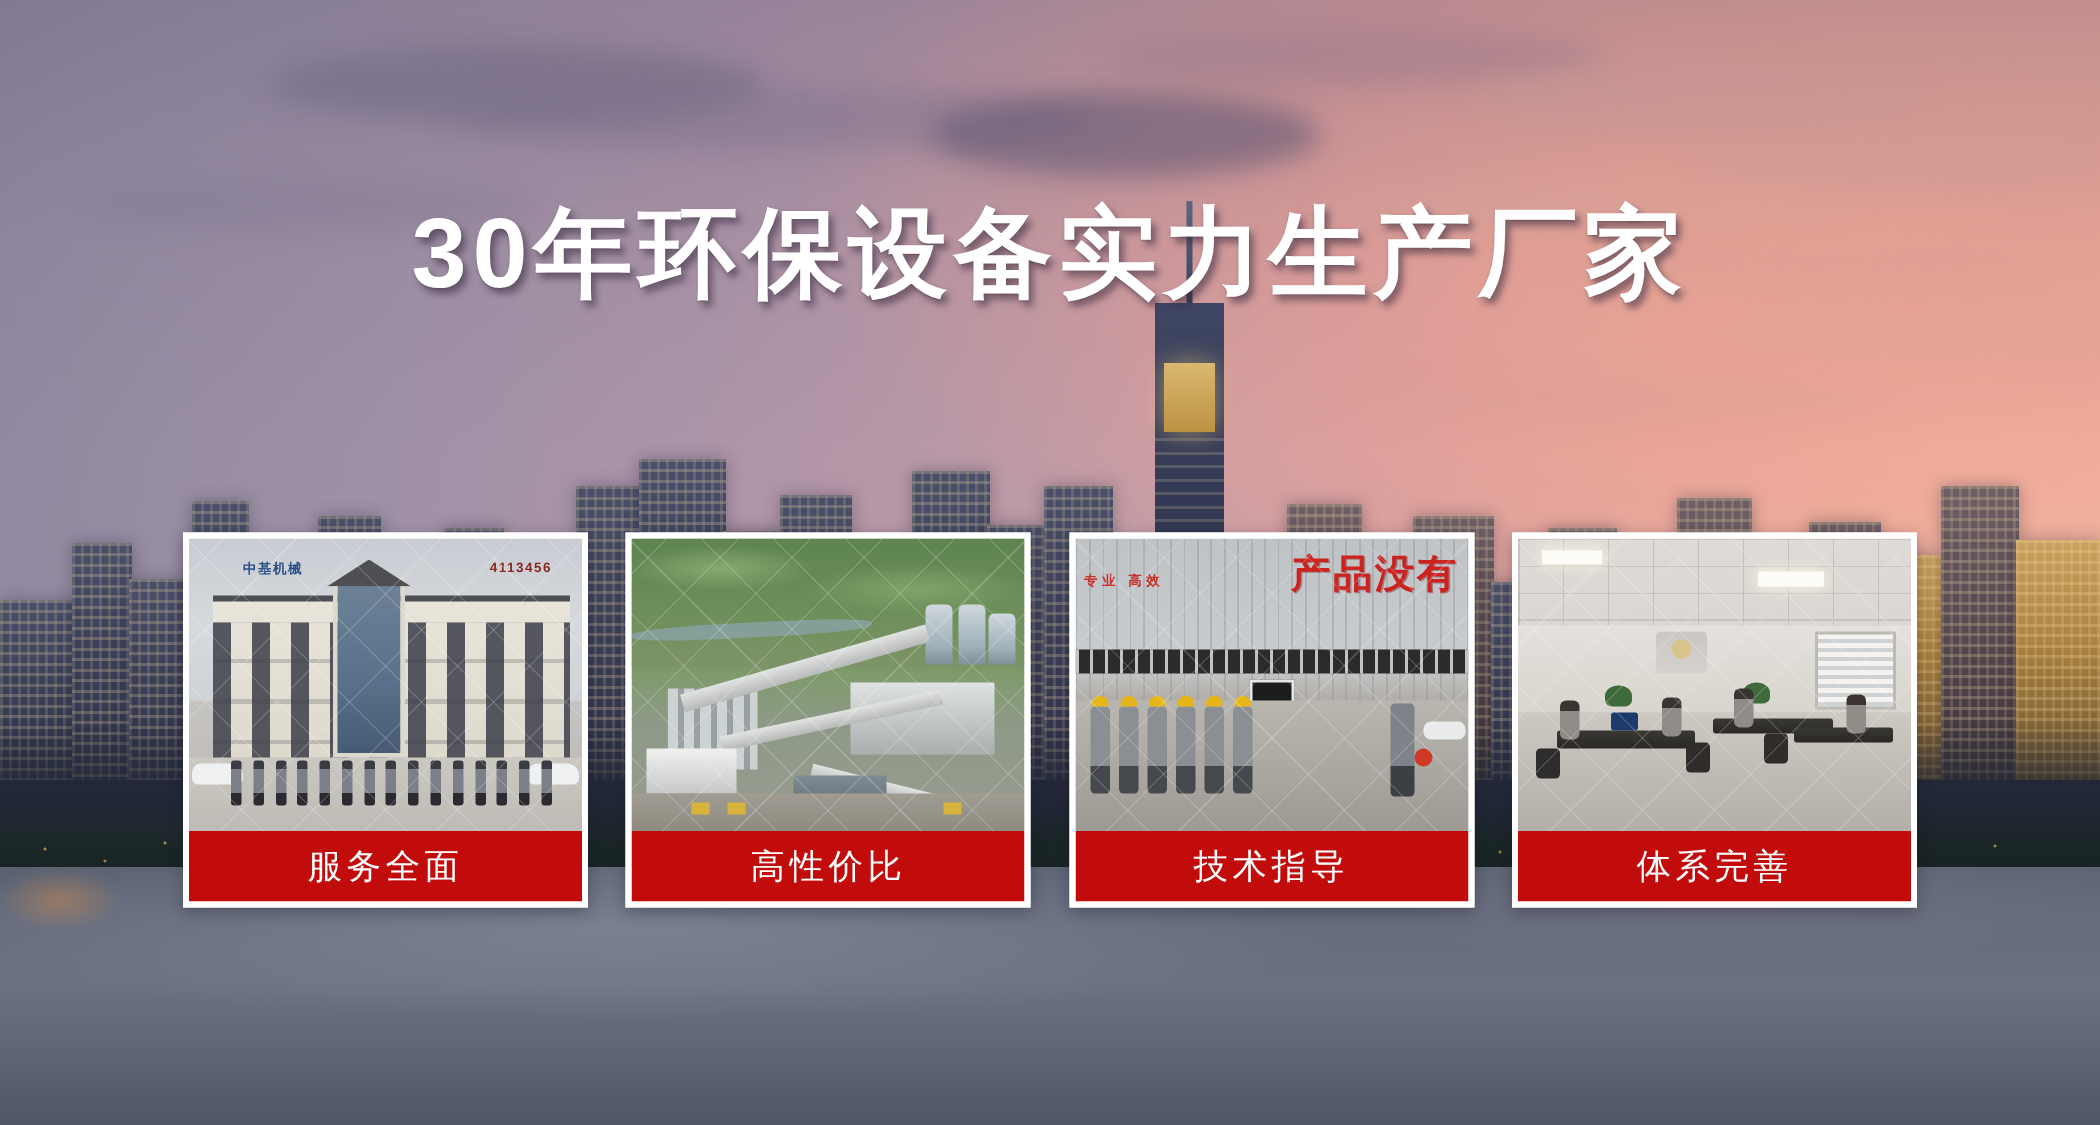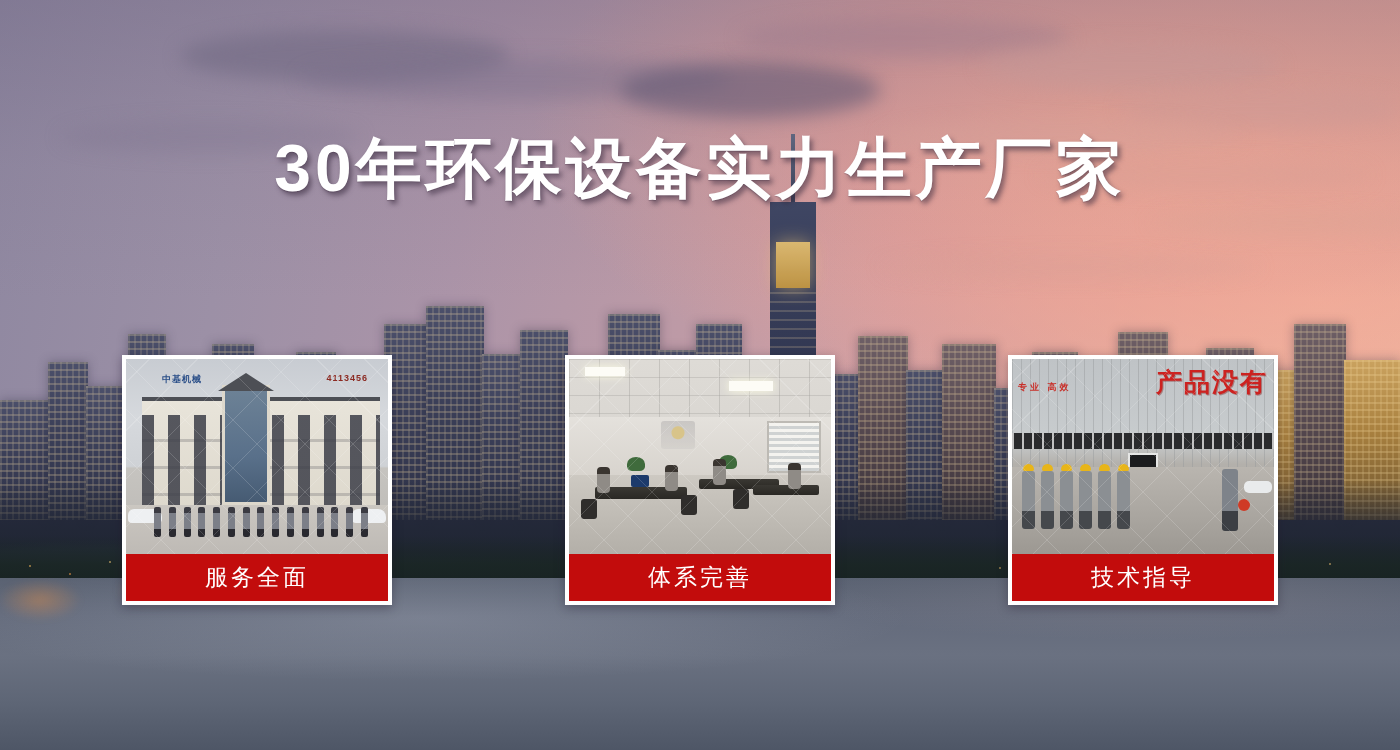--- a/index.html
+++ b/index.html
@@ -454,46 +454,41 @@
             <div class="person"></div>
           <div class="person"></div>
             <div class="person"></div>
             <div class="person"></div>
         </div>
         <div class="wm"></div>
       </div>
       <div class="card-label">服务全面</div>
     </div>
 
-
     <div class="card">
-      <div class="card-photo p3">
-        <div class="ceil"></div>
-        <div class="panel pa"></div>
-          <div class="panel pb"></div>
-        <div class="wall"></div>
-        <div class="emblem"></div>
-        <div class="win"></div>
-        <div class="floor"></div>
-        <div class="plant" style="left:58px; top:98px;"></div>
-        <div class="plant" style="left:150px; top:96px;"></div>
-        <div class="desk dk1"></div>
-          <div class="desk dk2"></div>
-          <div class="desk dk3"></div>
-        <div class="lap" style="left:62px; top:116px;"></div>
-        <div class="pers" style="left:28px; top:108px;"></div>
-        <div class="pers" style="left:96px; top:106px;"></div>
-        <div class="pers" style="left:144px; top:100px;"></div>
-        <div class="pers" style="right:30px; top:104px;"></div>
-        <div class="chair" style="left:12px; top:140px;"></div>
-        <div class="chair" style="left:112px; top:136px;"></div>
-        <div class="chair" style="left:164px; top:130px;"></div>
+      <div class="card-photo p2">
+        <div class="fields"></div>
+        <div class="river"></div>
+        <div class="silo s1"></div>
+          <div class="silo s2"></div>
+          <div class="silo s3"></div>
+        <div class="shed h1"></div>
+        <div class="stacks"></div>
+        <div class="belt b1"></div>
+          <div class="belt b2"></div>
+          <div class="belt b3"></div>
+        <div class="shed h2"></div>
+          <div class="shed h3"></div>
+        <div class="yard"></div>
+        <div class="dig d1"></div>
+          <div class="dig d2"></div>
+          <div class="dig d3"></div>
         <div class="wm"></div>
       </div>
-      <div class="card-label">体系完善</div>
+      <div class="card-label">高性价比</div>
     </div>
 
     <div class="card">
       <div class="card-photo p4">
         <div class="fac"></div>
         <div class="bigsign">产品没有</div>
         <div class="slogan">专业  高效</div>
         <div class="strip"></div>
         <div class="door"></div>
         <div class="ground"></div>
@@ -518,14 +513,41 @@
               <div class="hat"></div>
             </div>
         </div>
         <div class="boss"></div>
         <div class="helmet"></div>
         <div class="wm"></div>
       </div>
       <div class="card-label">技术指导</div>
     </div>
 
+    <div class="card">
+      <div class="card-photo p3">
+        <div class="ceil"></div>
+        <div class="panel pa"></div>
+          <div class="panel pb"></div>
+        <div class="wall"></div>
+        <div class="emblem"></div>
+        <div class="win"></div>
+        <div class="floor"></div>
+        <div class="plant" style="left:58px; top:98px;"></div>
+        <div class="plant" style="left:150px; top:96px;"></div>
+        <div class="desk dk1"></div>
+          <div class="desk dk2"></div>
+          <div class="desk dk3"></div>
+        <div class="lap" style="left:62px; top:116px;"></div>
+        <div class="pers" style="left:28px; top:108px;"></div>
+        <div class="pers" style="left:96px; top:106px;"></div>
+        <div class="pers" style="left:144px; top:100px;"></div>
+        <div class="pers" style="right:30px; top:104px;"></div>
+        <div class="chair" style="left:12px; top:140px;"></div>
+        <div class="chair" style="left:112px; top:136px;"></div>
+        <div class="chair" style="left:164px; top:130px;"></div>
+        <div class="wm"></div>
+      </div>
+      <div class="card-label">体系完善</div>
+    </div>
+
   </div>
 </div>
 
 </body></html>

